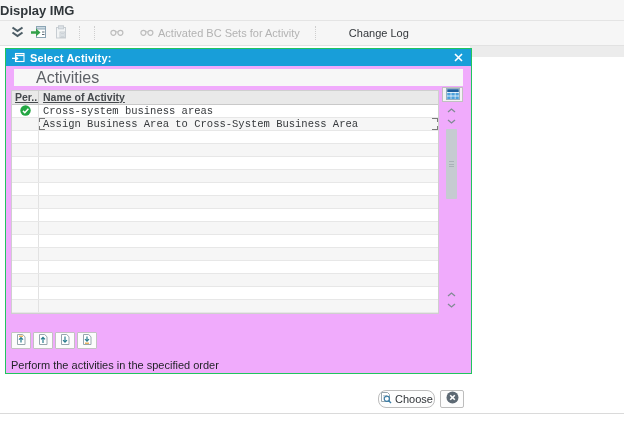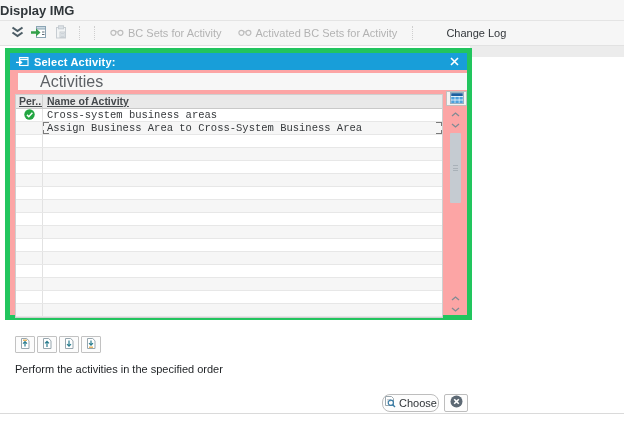--- a/index.html
+++ b/index.html
@@ -30,22 +30,22 @@
   .tb-btn { display:flex; align-items:center; gap:4px; padding:3px 8px;
     color:#32363a; white-space:nowrap; cursor:default; }
   .tb-btn.disabled { color:#b3b3b3; }
   .tb-btn.dim { color:#8d9296; }
 
   .gray-strip { position:absolute; left:470px; top:46px; right:0; height:11px; background:#ececec; }
   .bottom-rule { position:absolute; left:0; top:413px; right:0; height:1px; background:#dadada; }
 
   
   .dialog {
-    position:absolute; left:5px; top:48px; width:467px; height:272px;
-    background:#fca5a5; border:5px solid #22c55e;
+    position:absolute; left:5px; top:48px; width:467px; height:326px;
+    background:#f0abfc; border:1px solid #22c55e;
   }
   .dlg-titlebar {
     position:absolute; left:0; top:0; right:0; height:17px; background:#189ed9;
     display:flex; align-items:center; gap:5px; padding:0 6px;
   }
   .dlg-title { color:#fff; font-size:11px; font-weight:700; letter-spacing:.2px; }
   .dlg-close { margin-left:auto; display:flex; align-items:center; justify-content:center;
     width:14px; height:14px; cursor:default; }
 
   .activities-band {
@@ -161,21 +161,20 @@
     <span class="tb-sep"></span>
 
     <span class="tb-btn disabled">
       <span>
         <svg width="14" height="9" viewBox="0 0 14 9">
             <circle cx="3.4" cy="4.8" r="2.5" fill="none" stroke="#bdbdbd" stroke-width="1.2"></circle>
             <circle cx="10.4" cy="4.8" r="2.5" fill="none" stroke="#bdbdbd" stroke-width="1.2"></circle>
             <path d="M5.9 4.2 q1 -1 2 0" fill="none" stroke="#bdbdbd" stroke-width="1"></path>
           </svg>
       </span>
-      <span>BC Sets for Activity</span>
     </span>
 
     <span class="tb-btn disabled">
       <span>
         <svg width="14" height="9" viewBox="0 0 14 9">
             <circle cx="3.4" cy="4.8" r="2.5" fill="none" stroke="#bdbdbd" stroke-width="1.2"></circle>
             <circle cx="10.4" cy="4.8" r="2.5" fill="none" stroke="#bdbdbd" stroke-width="1.2"></circle>
             <path d="M5.9 4.2 q1 -1 2 0" fill="none" stroke="#bdbdbd" stroke-width="1"></path>
           </svg>
       </span>

